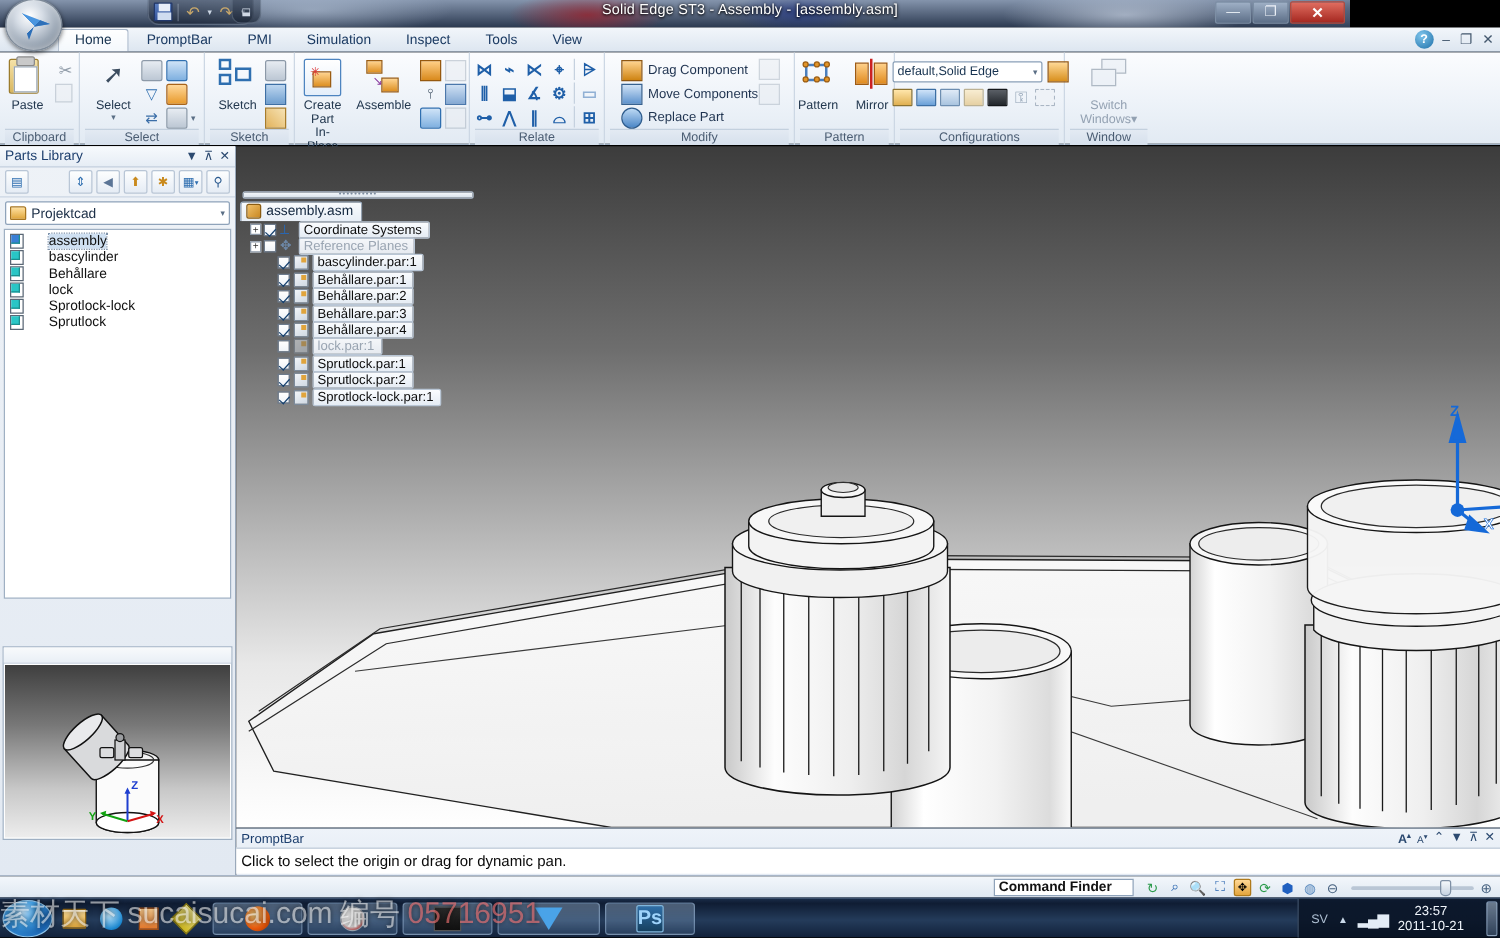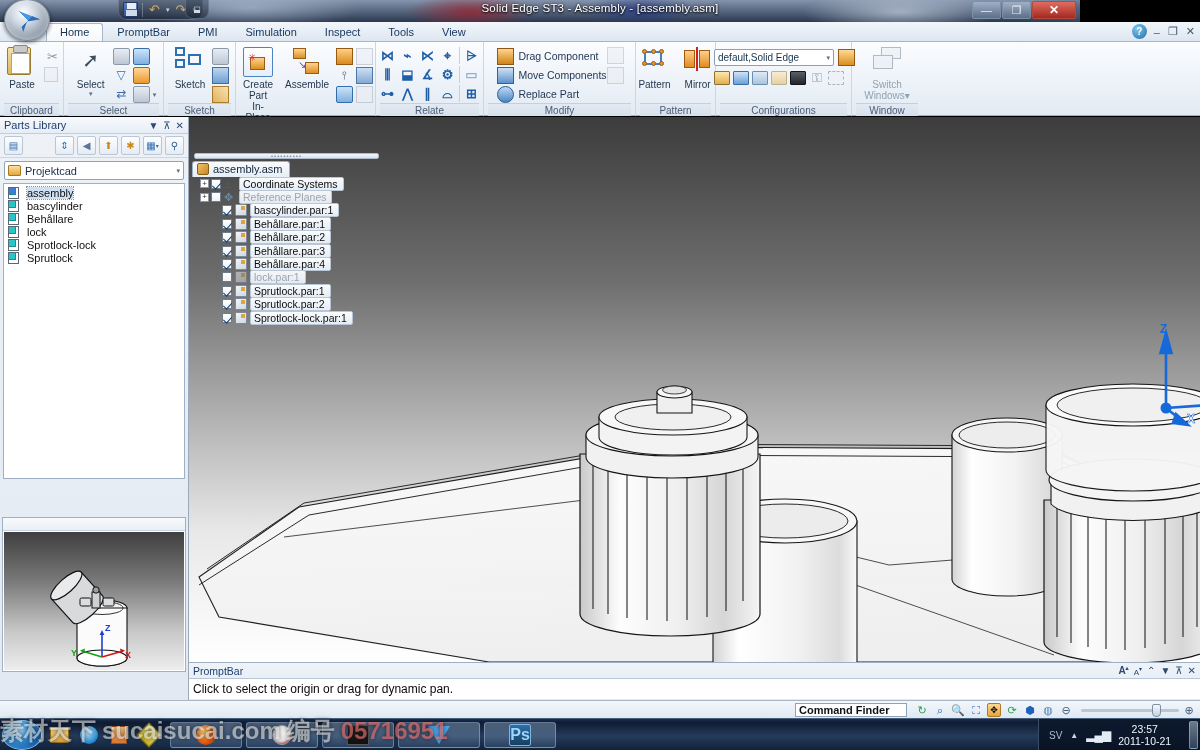--- a/index.html
+++ b/index.html
@@ -191,21 +191,21 @@
     position:relative; display:flex;align-items:center;justify-content:center;
     font-size:10px;color:#2a4468;
   }
   .tb-spacer{flex:1;}
   .pl-combo {
     margin:3px 4px; height:19px; background:#fff; border:1px solid #8fa3ba; border-radius:2px;
     display:flex; align-items:center; padding:0 3px; font-size:11px; color:#1a2d45;
   }
   .folder-ic{width:13px;height:11px;background:linear-gradient(180deg,#ffe1a0,#e0a73c);border:1px solid #a8761f;border-radius:1px 2px 1px 1px;margin-right:4px;position:relative;}
   .pl-list { margin:2px 3px 0; height:296px; background:#fff; border:1px solid #9fb0c3; overflow:hidden; padding:2px 0;}
-  .pl-item { display:flex; align-items:center; gap:8px; padding:1px 4px; font-size:11px; color:#111; height:13px;}
+  .pl-item { display:flex; align-items:center; gap:20px; padding:1px 4px; font-size:11px; color:#111; height:13px;}
   .pl-item.sel .nm { background:#cfe0f2; outline:1px dotted #7f93ab; }
   .doc-ic{width:11px;height:12px;background:#fff;border:1px solid #5a6775;position:relative;flex:0 0 auto;}
   .doc-ic::before{content:"";position:absolute;left:0;top:0;width:6px;height:6px;background:#29c6c6;border-right:1px solid #1b8f8f;border-bottom:1px solid #1b8f8f;}
   .doc-ic.asm::before{background:#3a7fd5;}
   .pl-preview {
     position:absolute; left:2px; top:400px; width:184px; height:155px;
     border:1px solid #9fb0c3; background:#fff;
   }
   .pl-prev-bar{height:13px;background:linear-gradient(180deg,#f8fafc,#e9eff6);border-bottom:1px solid #c9d4e1;}
   .pl-prev-canvas{
@@ -311,21 +311,21 @@
     border-left:1px solid rgba(150,180,215,.35);
     display:flex; align-items:center; gap:8px; padding-left:10px; color:#dfe9f5; font-size:10px;
   }
   .clock { text-align:center; line-height:12px; font-size:10.5px; color:#f0f5fb; }
   .showdesk { position:absolute; right:2px; top:2px; width:9px; height:28px; background: linear-gradient(180deg,rgba(200,220,240,.5),rgba(120,150,185,.35)); border:1px solid rgba(180,205,235,.5); border-radius:2px;}
 
   
   .watermark {
     position:absolute; left:0; top:712px; width:700px; height:38px;
     display:flex; align-items:center; gap:6px;
-    font-size:24px; font-weight:bold; color:rgba(255,255,255,.55);
+    font-size:24px; font-weight:normal; color:rgba(255,255,255,.55);
     text-shadow: 0 0 4px rgba(0,0,0,.6);
     pointer-events:none; white-space:nowrap; overflow:hidden;
   }
   .wm-red { color:rgba(255,120,120,.6); }
 </style>
 </head>
 <body>
 
 <div id="app">
 

